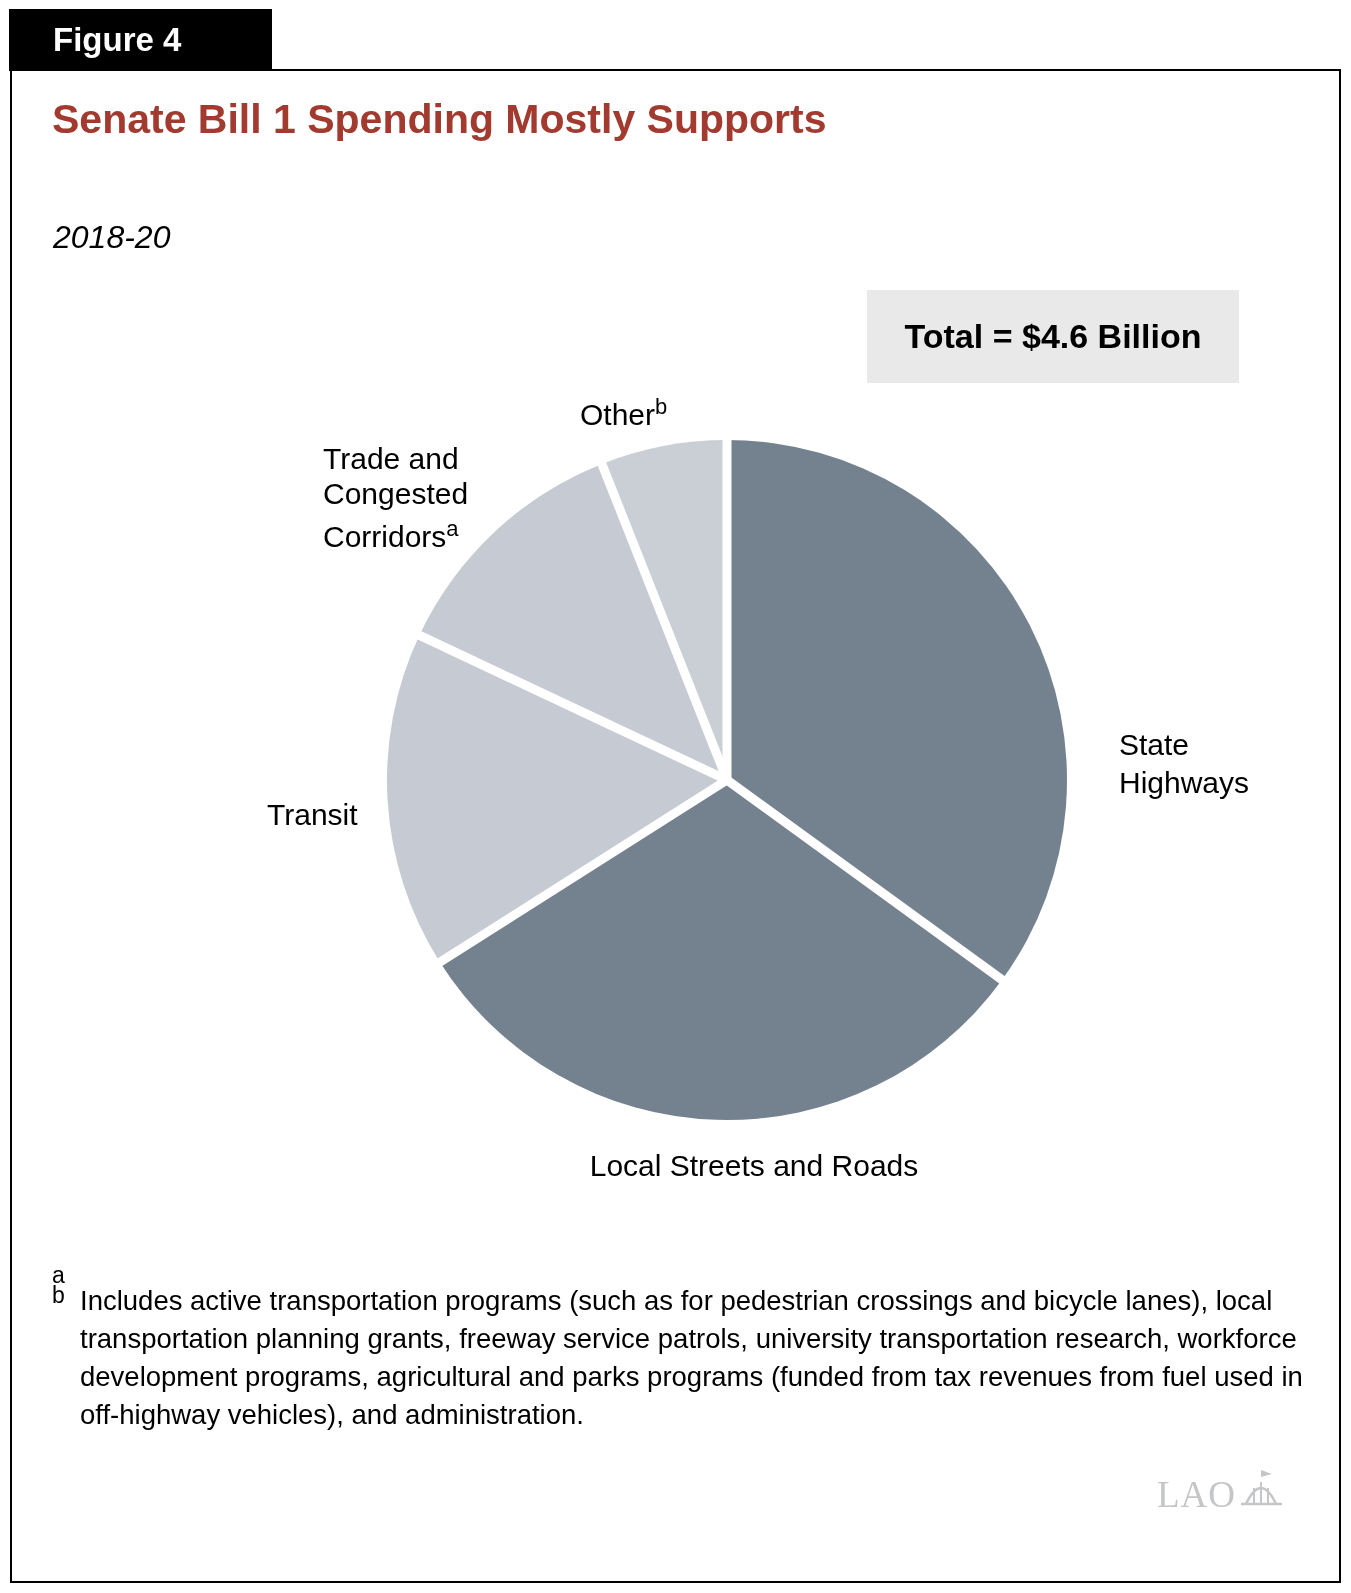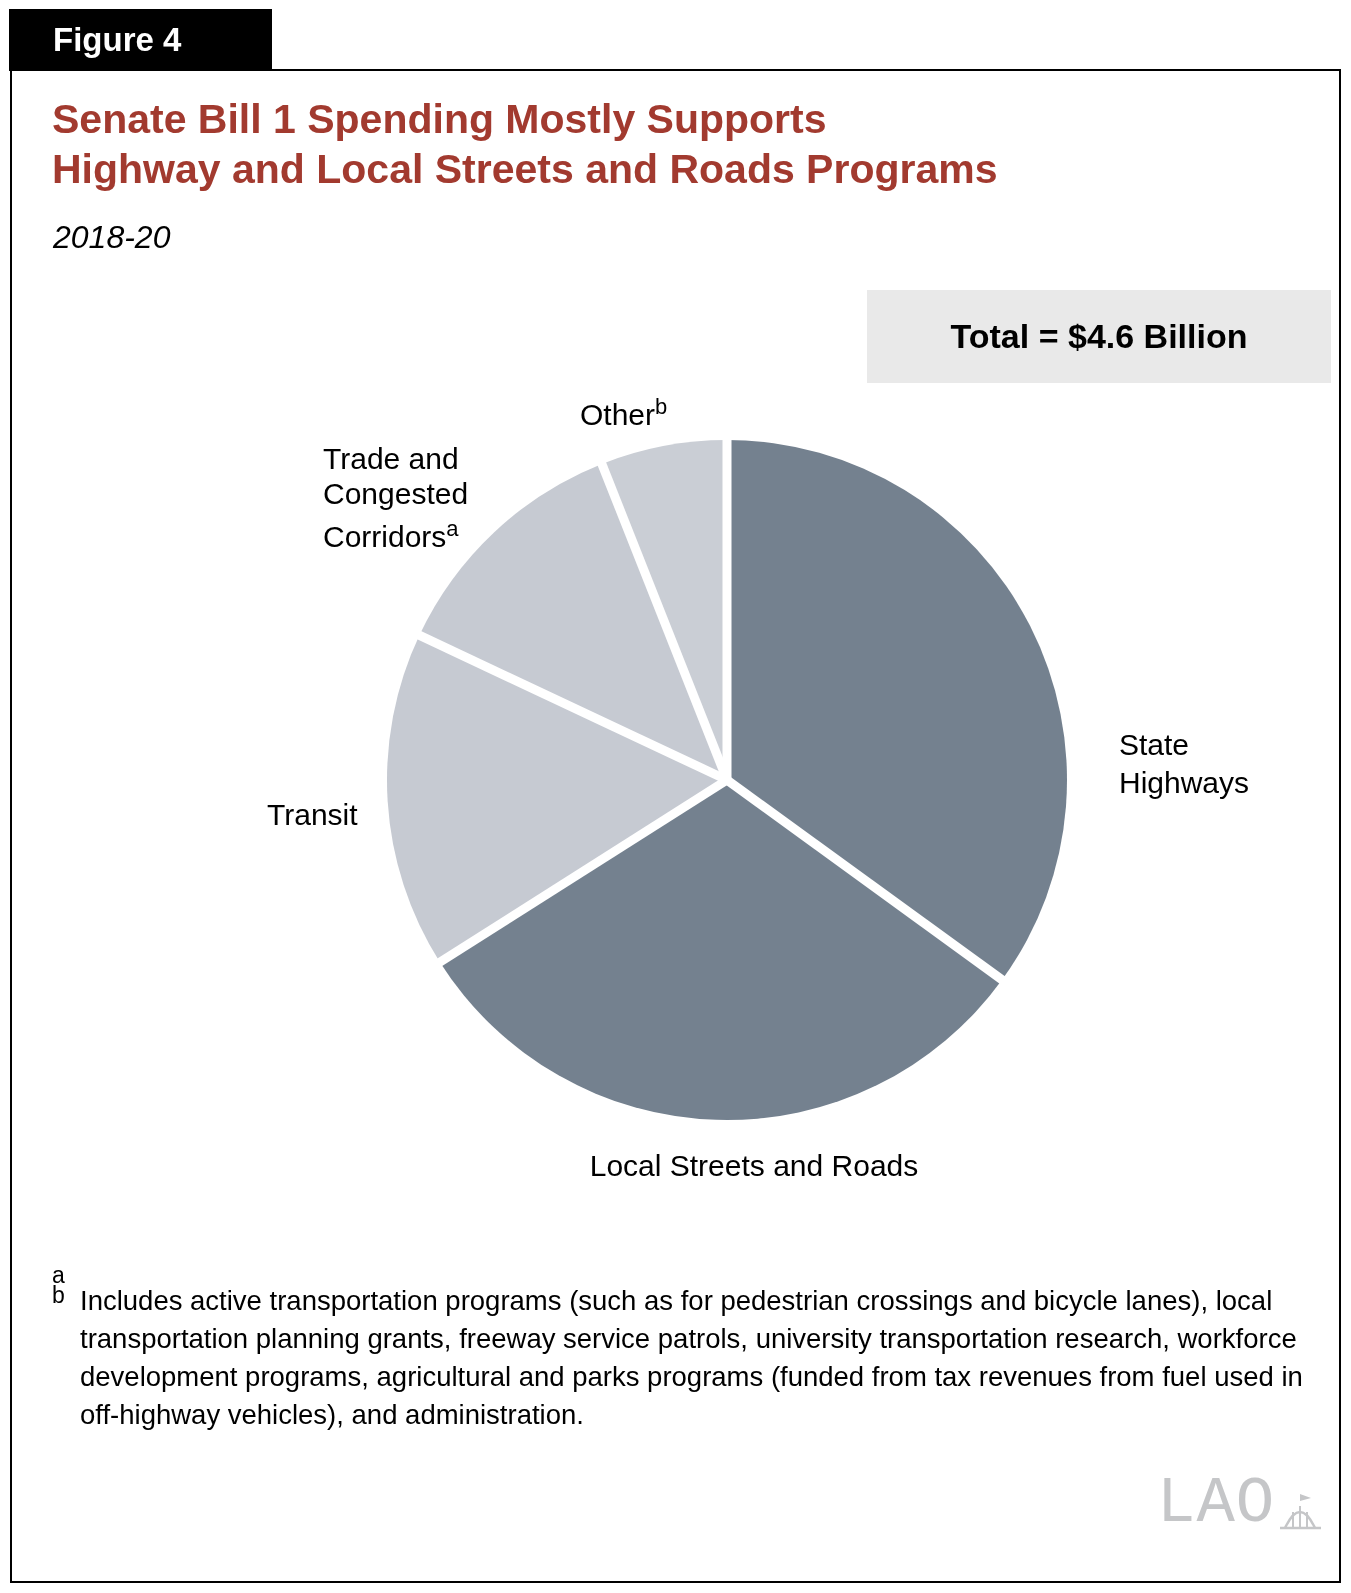--- a/index.html
+++ b/index.html
@@ -24,58 +24,57 @@
   .title{
     position:absolute;left:52px;top:94px;
     font-size:41px;font-weight:bold;line-height:50px;
     color:var(--title-red,#A23A2F);
   }
   .subtitle{
     position:absolute;left:53px;top:219px;
     font-size:32px;font-style:italic;
   }
   .total-badge{
-    position:absolute;left:867px;top:290px;width:464px;height:93px;
+    position:absolute;left:867px;top:290px;width:372px;height:93px;
     background:var(--total-box-bg,#E9E9E9);
     display:flex;align-items:center;justify-content:center;
     font-size:34px;font-weight:bold;
   }
   #pie-svg{position:absolute;left:377px;top:430px;}
   .pie-label{position:absolute;font-size:30px;line-height:35px;}
   .pie-label sup{font-size:22px;}
   .lbl-other{left:580px;top:389px;}
   .lbl-trade{left:303px;top:441px;margin-left:20px;}
   .lbl-transit{left:267px;top:797px;}
   .lbl-state{left:1119px;top:726px;line-height:38px;}
   .lbl-local{left:568px;top:1148px;width:372px;text-align:center;}
   .footnotes{
     position:absolute;left:52px;top:1262px;width:1252px;
     font-size:27.5px;line-height:38px;
   }
   .fn{position:relative;padding-left:28px;margin:0 0 20px 0;}
   .fn-marker{position:absolute;left:0;top:-6px;font-size:23px;}
   .logo{
     position:absolute;left:1157px;top:1468px;
-    font-family:Liberation Mono, monospace;
-    font-size:64px;color:var(--logo-gray,#C5C6C8);
+    font-family:Liberation Serif, serif;
+    font-size:37px;color:var(--logo-gray,#C5C6C8);
     display:flex;align-items:flex-end;letter-spacing:1px;justify-content:space-between;
   }
   .logo svg{margin:0 0 6px 2px;}
 </style>
 </head>
 <body>
 
 <div class="frame"></div>
 <div class="tab">
   <span>Figure 4</span>
 </div>
 
 <div class="title">
   <div>Senate Bill 1 Spending Mostly Supports</div>
-  <div>Highway and Local Streets and Roads Programs</div>
 </div>
 <div class="subtitle">2018-20</div>
 
 <div class="total-badge">
   <span>Total = $4.6 Billion</span>
 </div>
 
 <svg id="pie-svg" width="700" height="700" viewBox="0 0 700 700">
     <path d="M350,350 L350.0,10.0 A340,340 0 0 1 625.1,549.8 Z" fill="#74818F"></path>
     <path d="M350,350 L625.1,549.8 A340,340 0 0 1 62.9,532.2 Z" fill="#74818F"></path>

